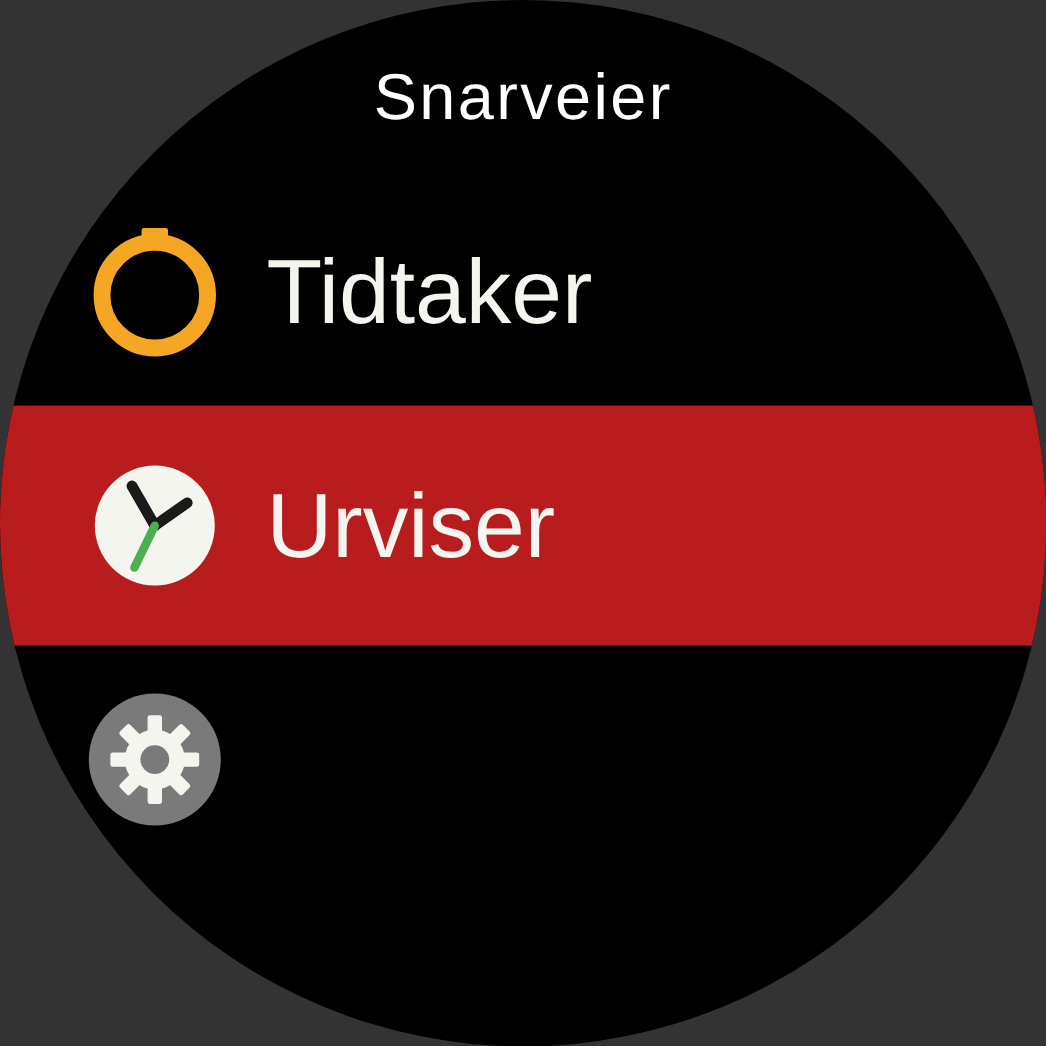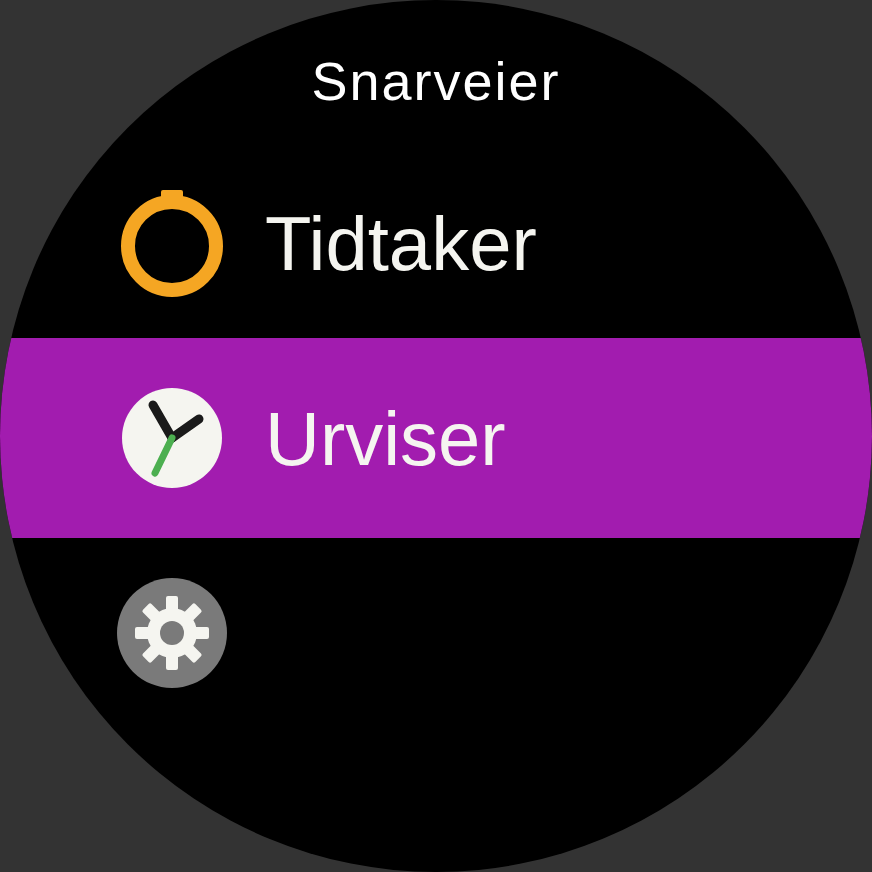--- a/index.html
+++ b/index.html
@@ -41,25 +41,25 @@
     .menu-list {
       position: absolute;
       top: 148px;
       left: 0;
       right: 0;
     }
     .menu-item {
       display: flex;
       align-items: center;
       height: 190px;
-      padding-left: 117px;
+      padding-left: 74px;
       gap: 38px;
     }
     .menu-item.selected {
-      background-color: #a21caf;
+      background-color: #b91c1c;
       height: 200px;
     }
     .icon-wrapper {
       width: 110px;
       height: 110px;
       display: flex;
       align-items: center;
       justify-content: center;
       flex-shrink: 0;
     }

